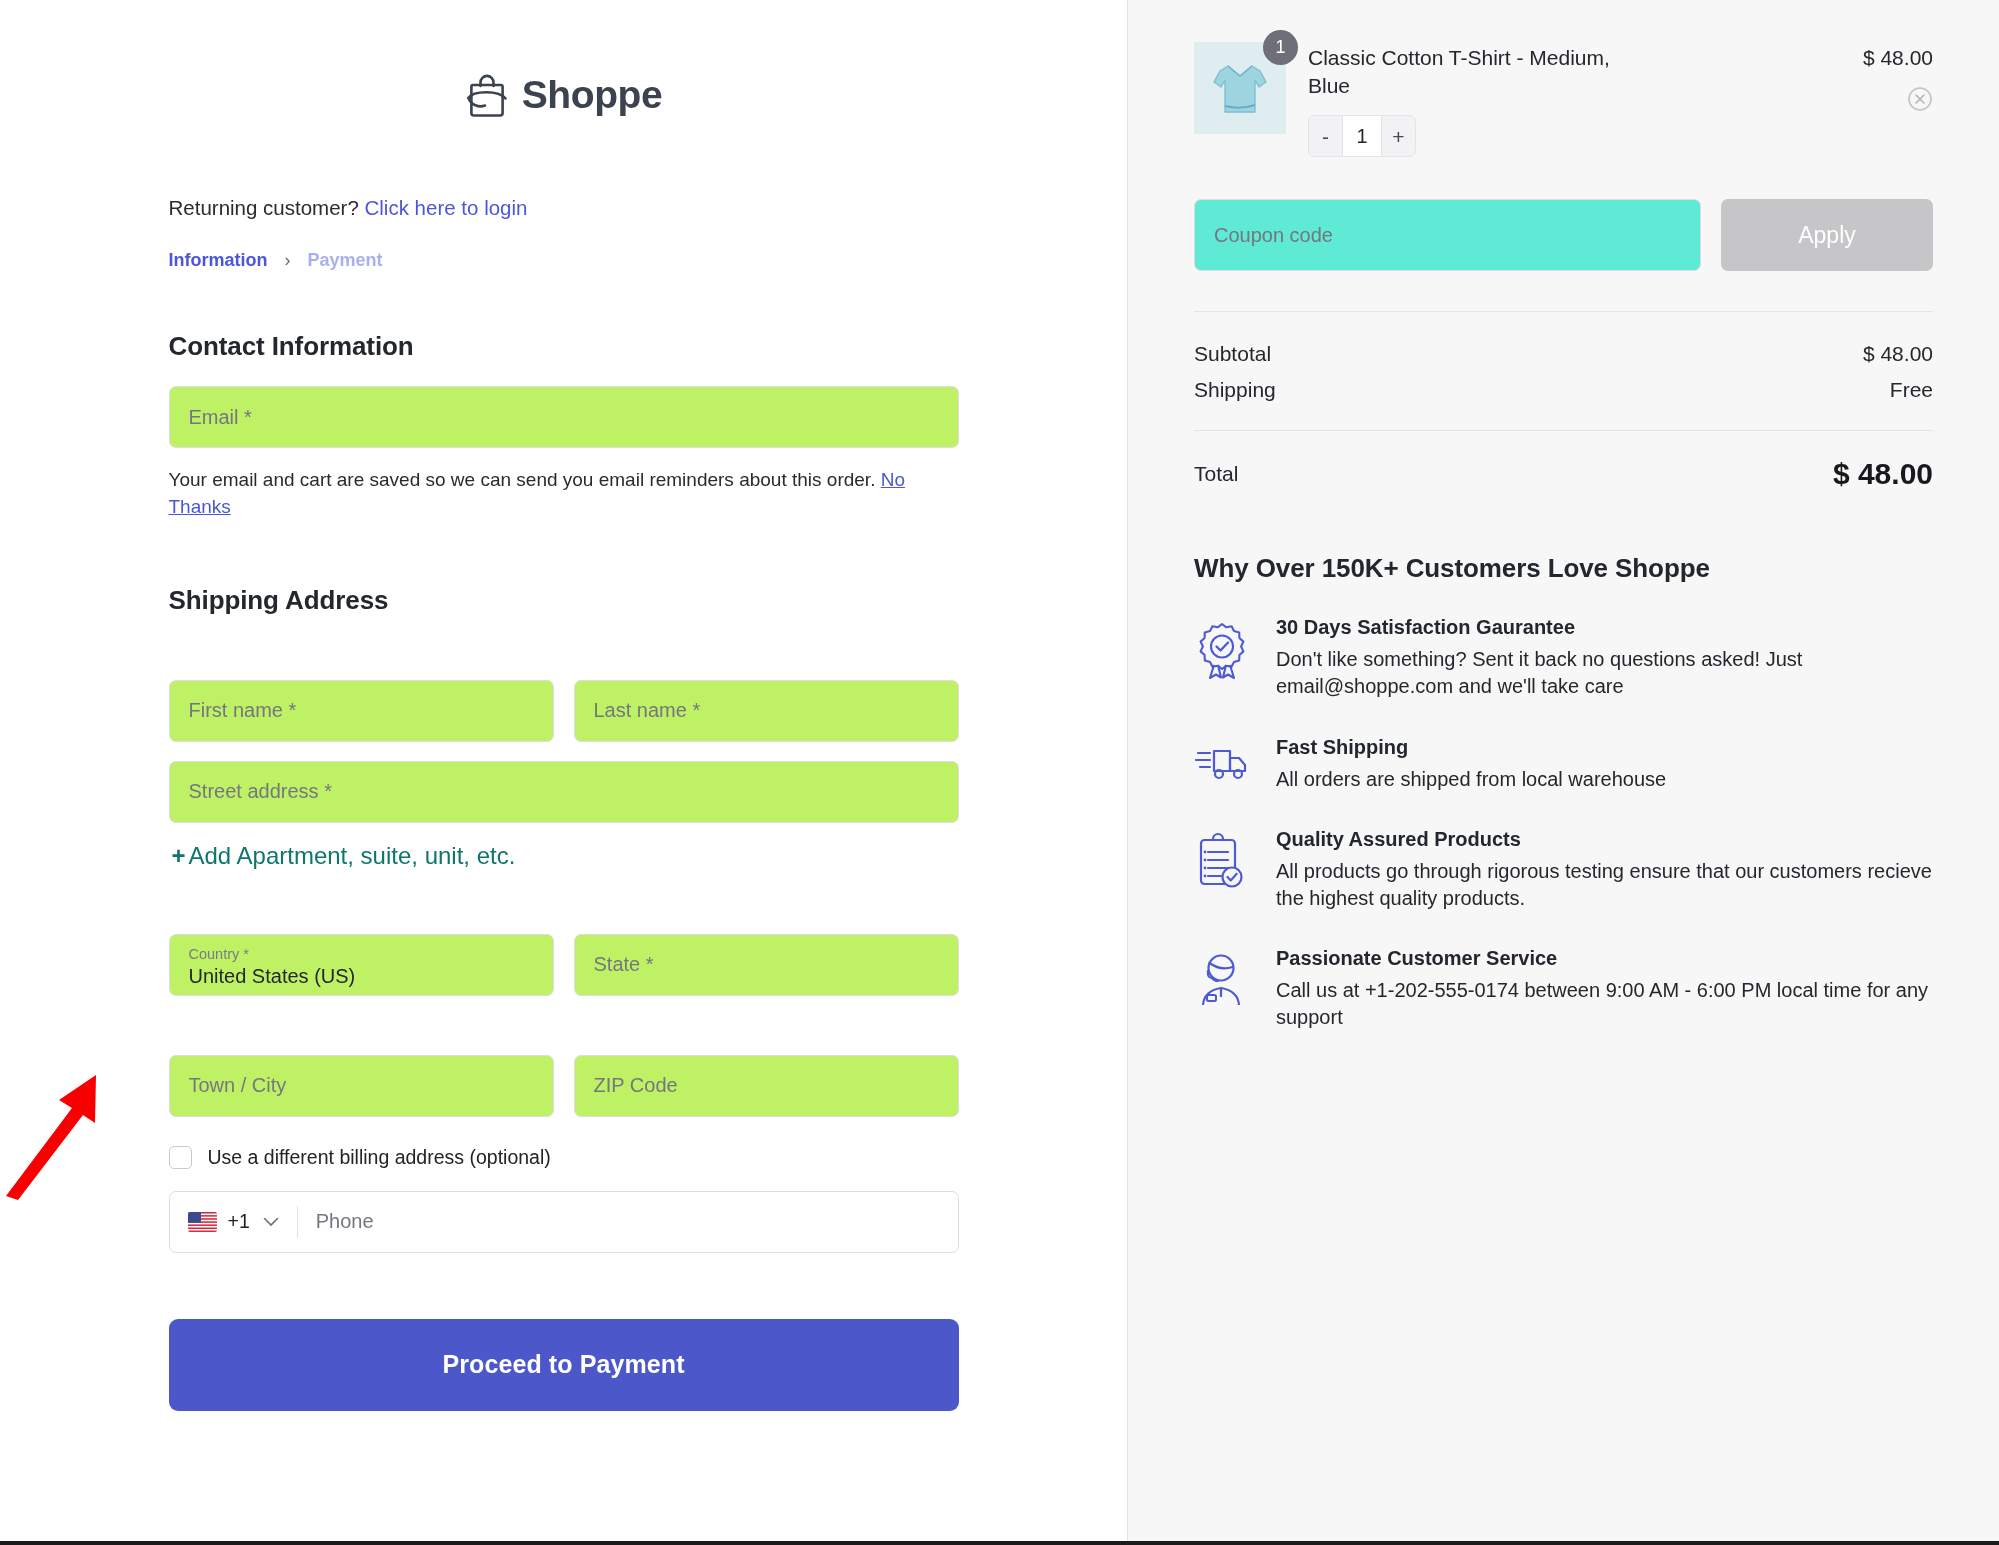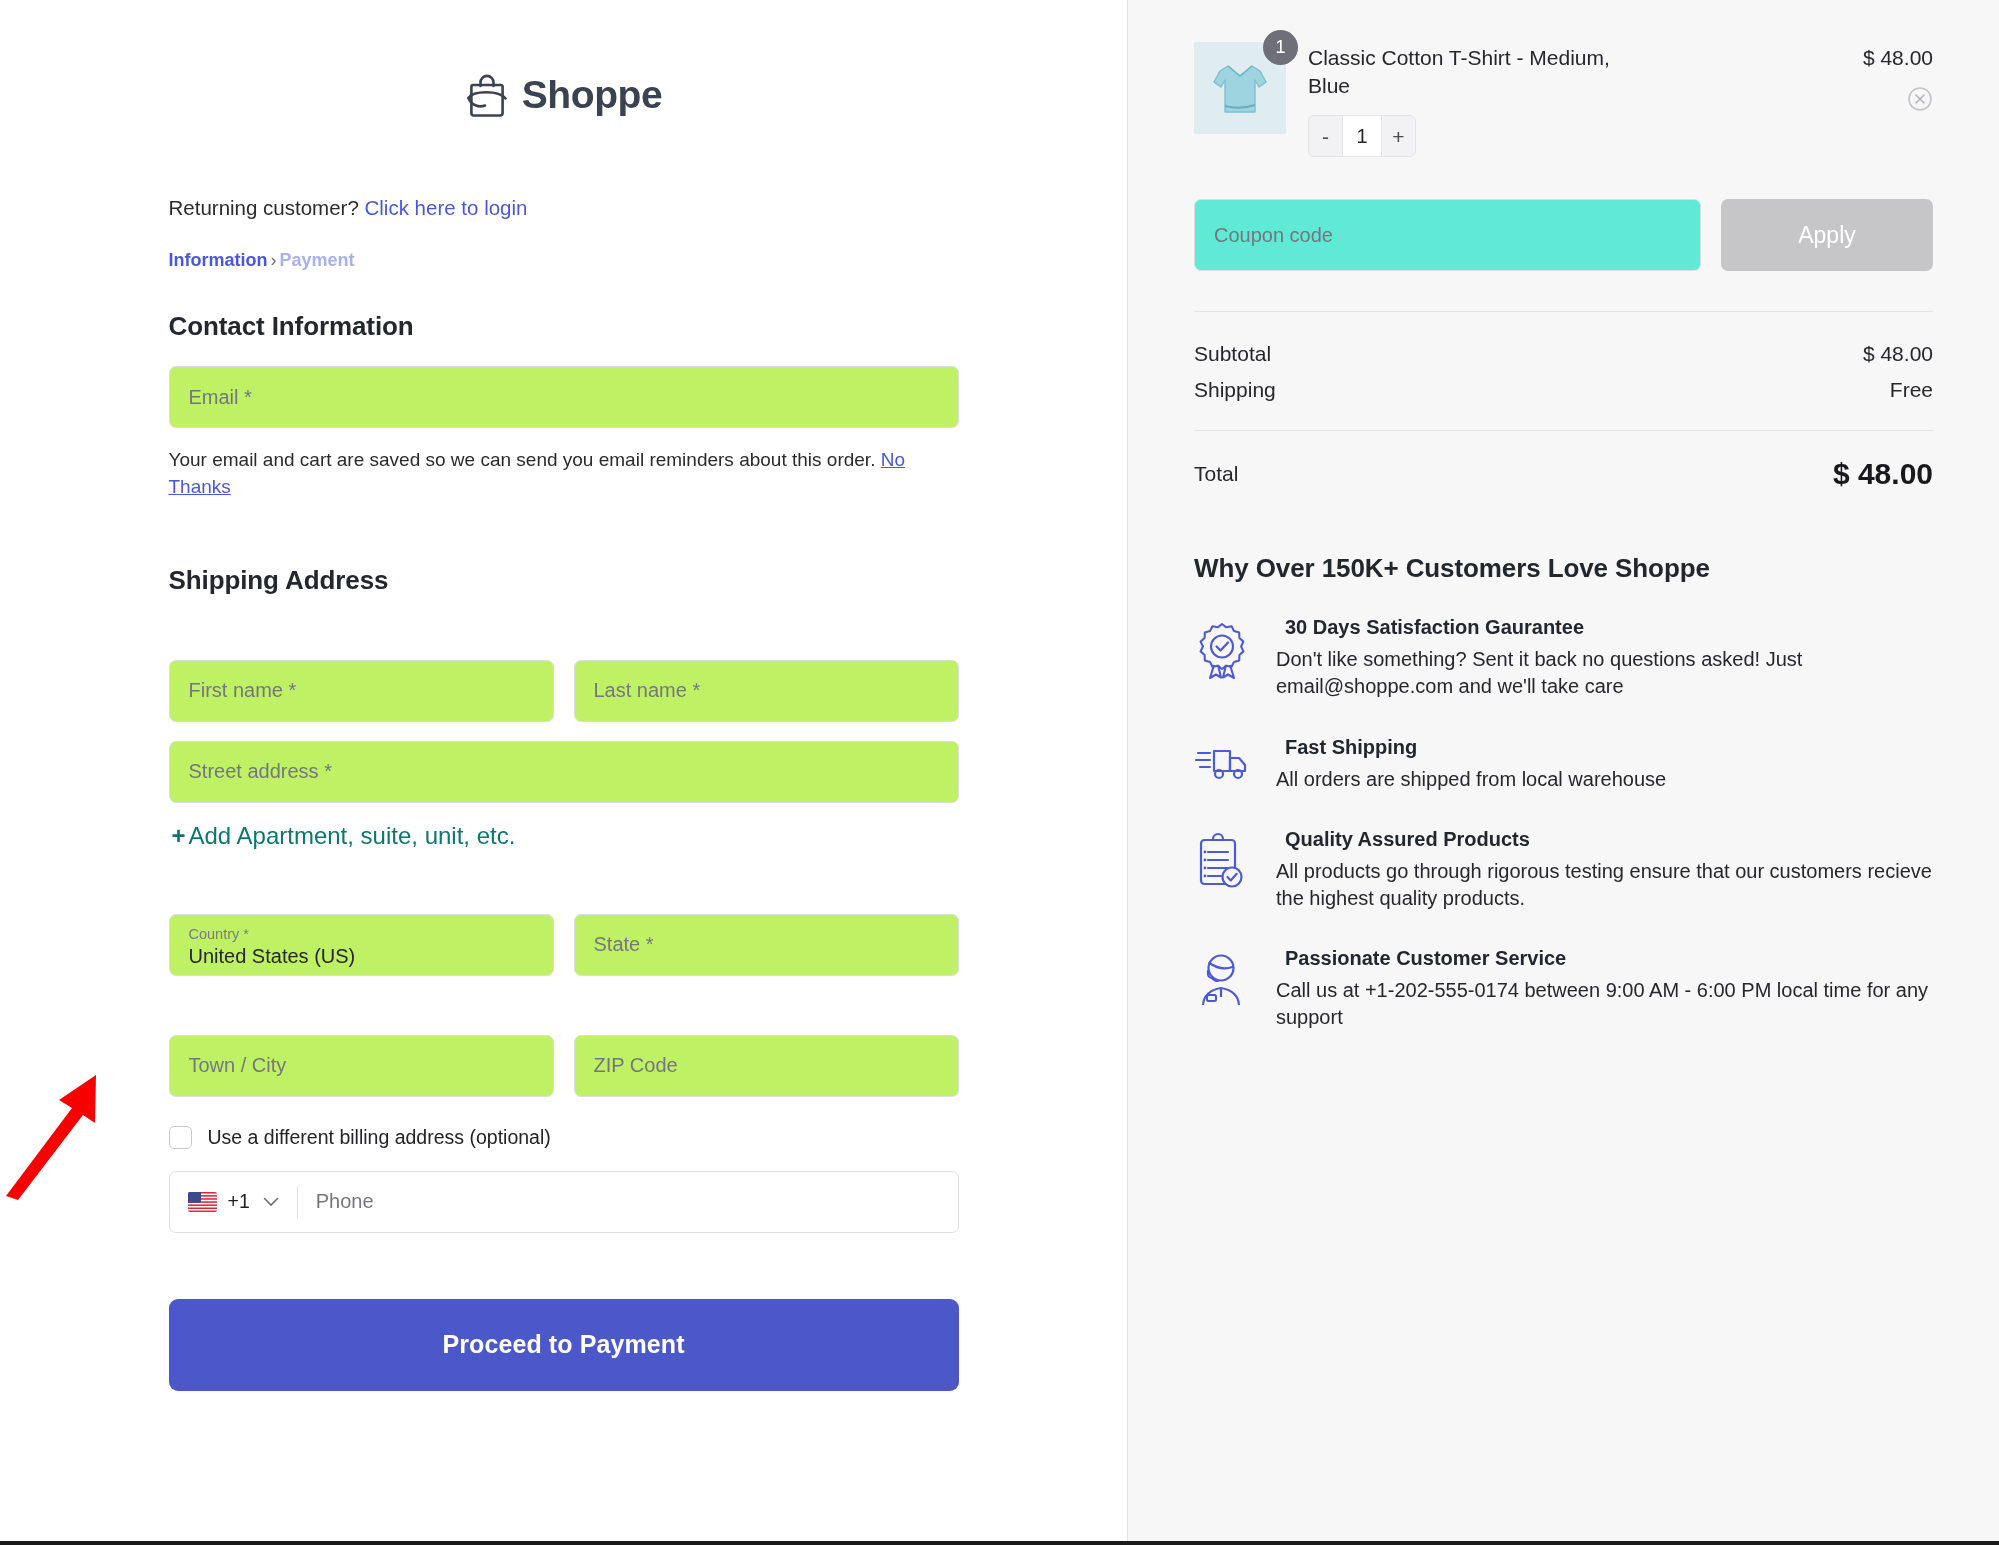--- a/index.html
+++ b/index.html
@@ -49,24 +49,24 @@
   .returning {
     font-size: 20.5px;
     color: #2b2b2b;
     margin-bottom: 30px;
   }
   .returning a { color: #4b57d8; text-decoration: none; }
 
   .breadcrumb {
     font-size: 18px;
     font-weight: 700;
-    margin-bottom: 40px;
+    margin-bottom: 60px;
     display: flex;
     align-items: center;
-    gap: 3px;
+    gap: 17px;
   }
   .bc-active { color: #4b57d8; }
   .bc-sep { color: #6c6c74; font-weight: 400; font-size: 18px; }
   .bc-next { color: #a9b0ef; }
 
   h2.section-title {
     font-size: 26px;
     font-weight: 700;
     color: #23272e;
     margin-bottom: 24px;
@@ -280,21 +280,21 @@
 
   h3.why-title {
     font-size: 26px;
     font-weight: 700;
     color: #22262d;
     margin: 62px 0 32px 0;
     letter-spacing: -0.1px;
   }
   .benefit { display: flex; gap: 24px; margin-bottom: 36px; }
   .b-icon { width: 58px; flex: none; padding-top: 4px; }
-  .b-title { font-size: 20px; font-weight: 700; color: #22262d; margin-bottom: 7px; margin-left: 9px; }
+  .b-title { font-size: 20px; font-weight: 700; color: #22262d; margin-bottom: 7px; }
   .b-desc { font-size: 20px; color: #26262c; line-height: 1.33; max-width: 660px; }
 </style>
 </head>
 <body>
 
 <div id="page">
 
   <div class="form-col">
     <div class="form-inner">
 

